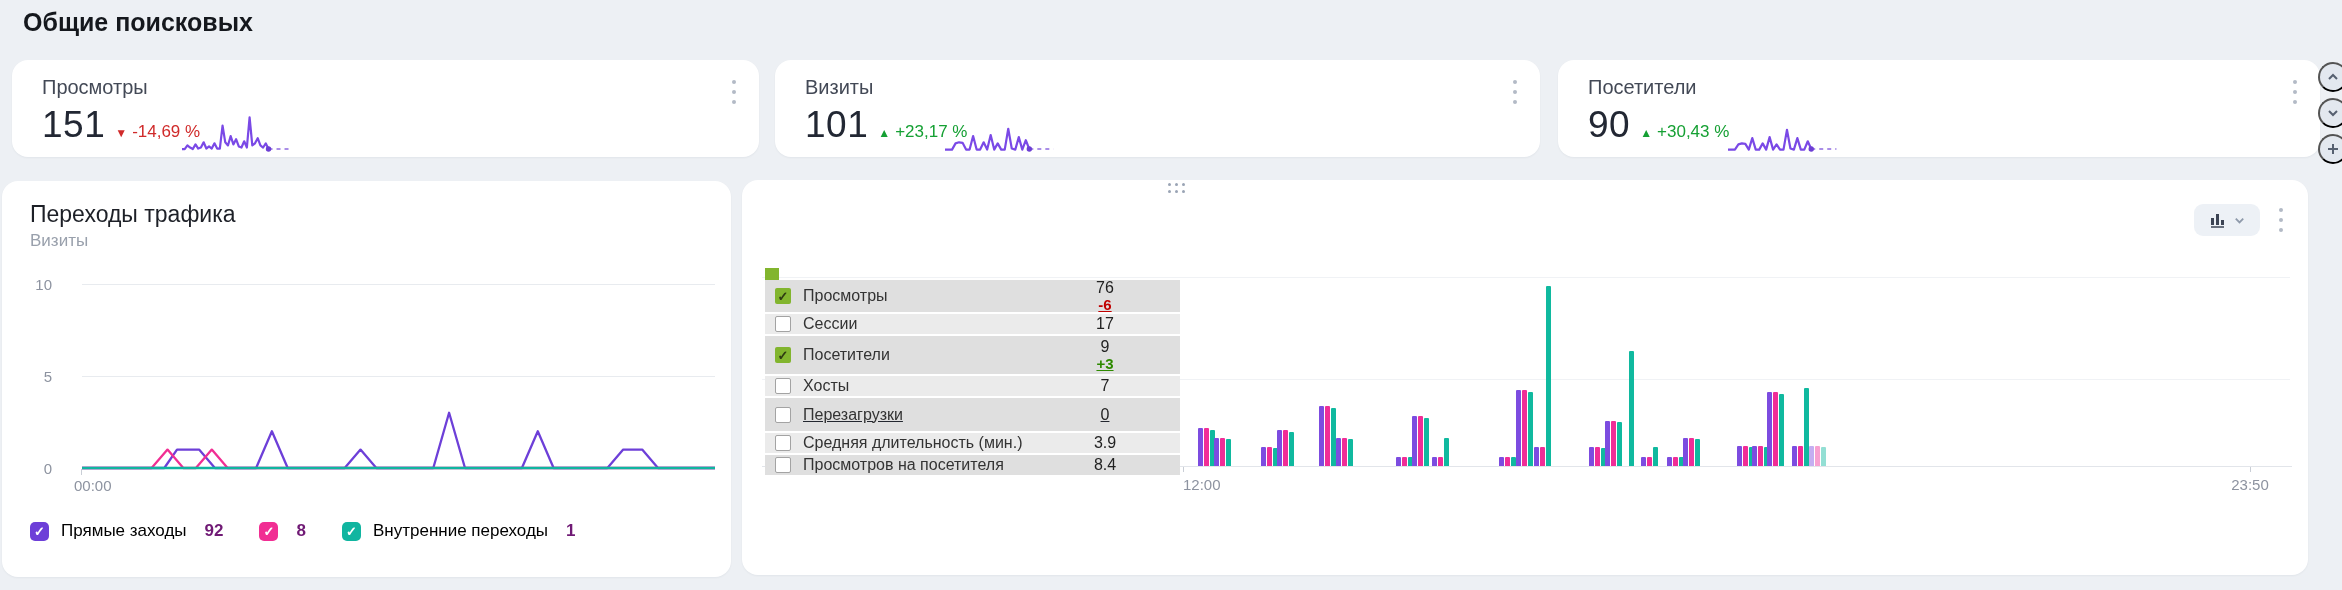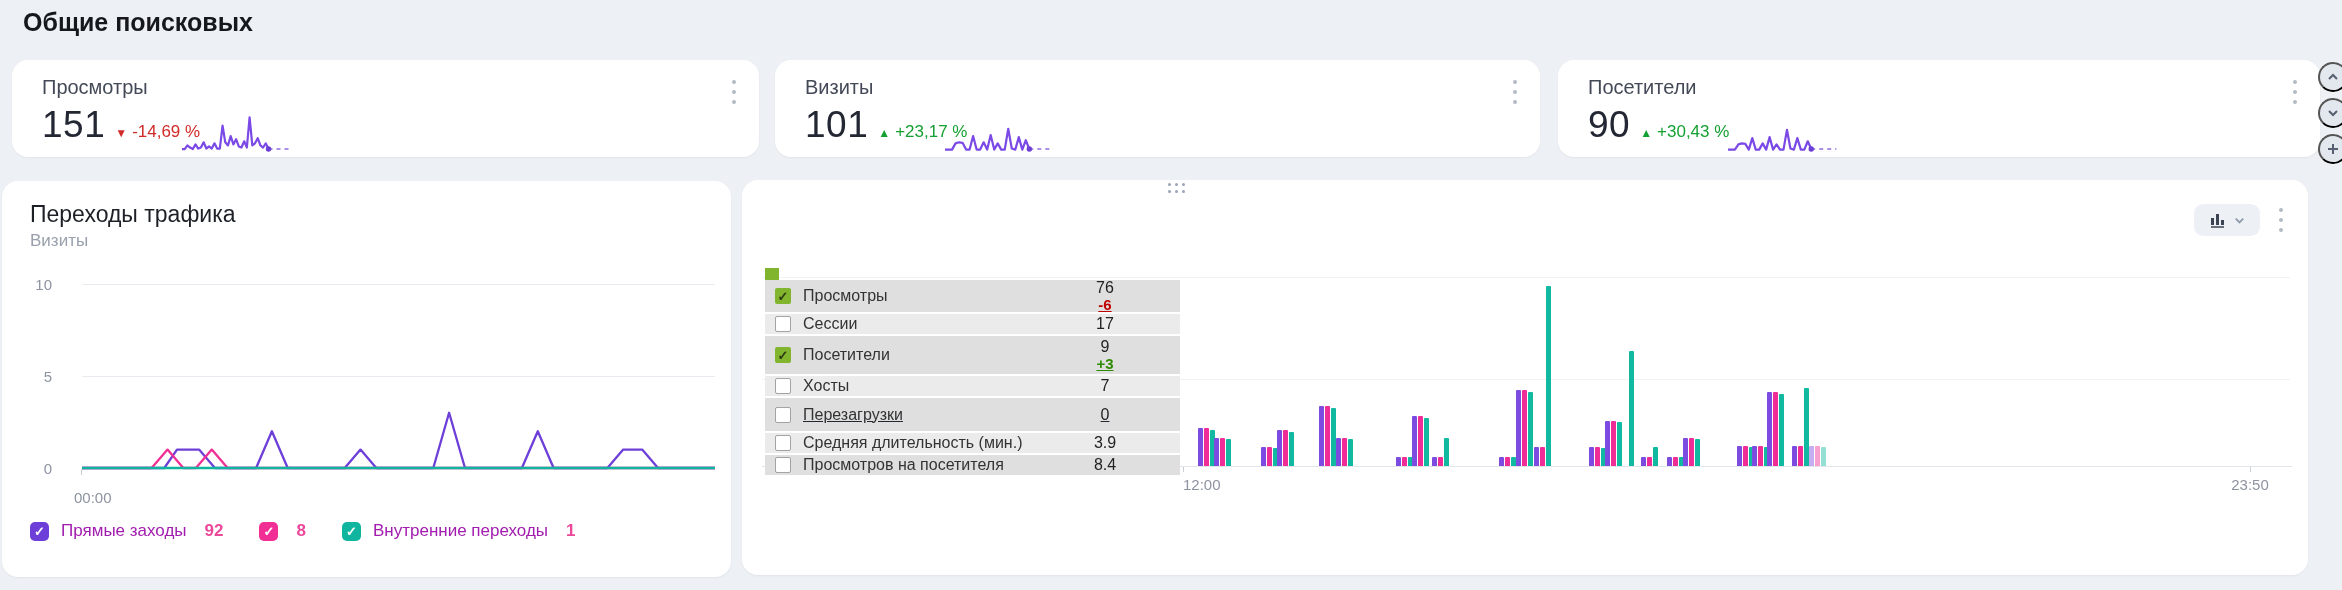--- a/index.html
+++ b/index.html
@@ -28,22 +28,22 @@
   .panel-sub{position:absolute;left:28px;top:50px;font-size:17px;color:#99a0ac}
   .gridline{position:absolute;height:1px;background:#e8ebef}
   .tick-label{position:absolute;font-size:15px;color:#8d93a0}
   
   #traffic-plot{position:absolute;left:80px;top:103px;width:633px;height:185px}
   #traffic-svg{position:absolute;left:0;top:0;overflow:visible}
   .legend-row{position:absolute;left:28px;top:340px;display:flex;gap:36px;align-items:center}
   .legend-item{display:flex;align-items:center;gap:12px}
   .legend-check{width:19px;height:19px;border-radius:5px;display:flex;align-items:center;justify-content:center;
                 color:#fff;font-size:13px;font-weight:700}
-  .legend-label{font-size:17px;color:#a21caf}
-  .legend-count{font-size:17px;font-weight:700;color:#ec4899;margin-left:6px}
+  .legend-label{font-size:17px;color:#000000}
+  .legend-count{font-size:17px;font-weight:700;color:#701a75;margin-left:6px}
   
   .drag-handle{position:absolute;left:426px;top:3px;display:grid;grid-template-columns:repeat(3,7px);grid-auto-rows:7px;}
   .drag-handle i{width:3px;height:3px;border-radius:50%;background:#9aa4b5}
   .chart-type-pill{position:absolute;left:1452px;top:24px;width:66px;height:32px;border-radius:9px;background:#edf1f6;
                    display:flex;align-items:center;justify-content:center;gap:6px}
   .rc-kebab{right:18px;top:26px}
   
   #bars-layer{position:absolute;left:0;top:0;width:100%;height:100%}
   .bar-group{position:absolute;bottom:109px;height:0}
   .bar{position:absolute;bottom:0;width:5px;border-radius:1px 1px 0 0}
@@ -165,21 +165,21 @@
     <div class="gridline" style="left:0;right:0;top:0"></div>
     <div class="gridline" style="left:0;right:0;top:92px"></div>
     <div class="gridline" style="left:0;right:0;top:184px"></div>
     <svg id="traffic-svg" width="633" height="185" viewBox="0 0 633 185">
         <polyline points="0.0,184.0 82.3,184.0 95.0,165.6 117.1,165.6 132.9,184.0 174.1,184.0 189.9,147.2 205.7,184.0 262.7,184.0 278.5,165.6 294.3,184.0 351.3,184.0 367.1,128.8 383.0,184.0 439.9,184.0 455.8,147.2 471.6,184.0 525.4,184.0 541.2,165.6 560.2,165.6 576.0,184.0 633.0,184.0" fill="none" stroke="#6d3fd8" stroke-width="2.3" stroke-linejoin="round" vector-effect="non-scaling-stroke"></polyline>
         <polyline points="0.0,184.0 69.6,184.0 85.5,165.6 101.3,184.0 113.9,184.0 129.8,165.6 145.6,184.0 633.0,184.0" fill="none" stroke="#f12e93" stroke-width="2.3" stroke-linejoin="round" vector-effect="non-scaling-stroke"></polyline>
         <polyline points="0.0,184.0 633.0,184.0" fill="none" stroke="#10b5a0" stroke-width="2.3" stroke-linejoin="round" vector-effect="non-scaling-stroke"></polyline>
       </svg>
   </div>
   <div style="position:absolute;left:79px;top:288px;width:1px;height:6px;background:#c9ced6"></div>
-  <div class="tick-label" style="left:72px;top:308px">00:00</div>
+  <div class="tick-label" style="left:72px;top:296px">00:00</div>
 
   <div class="legend-row">
       <div class="legend-item interact">
         <span class="legend-check" style="background:#6d3fd8">✓</span>
         <span class="legend-label">Прямые заходы</span>
         <span class="legend-count">92</span>
       </div>
       <div class="legend-item interact">
         <span class="legend-check" style="background:#f12e93">✓</span>
         <span class="legend-count">8</span>

